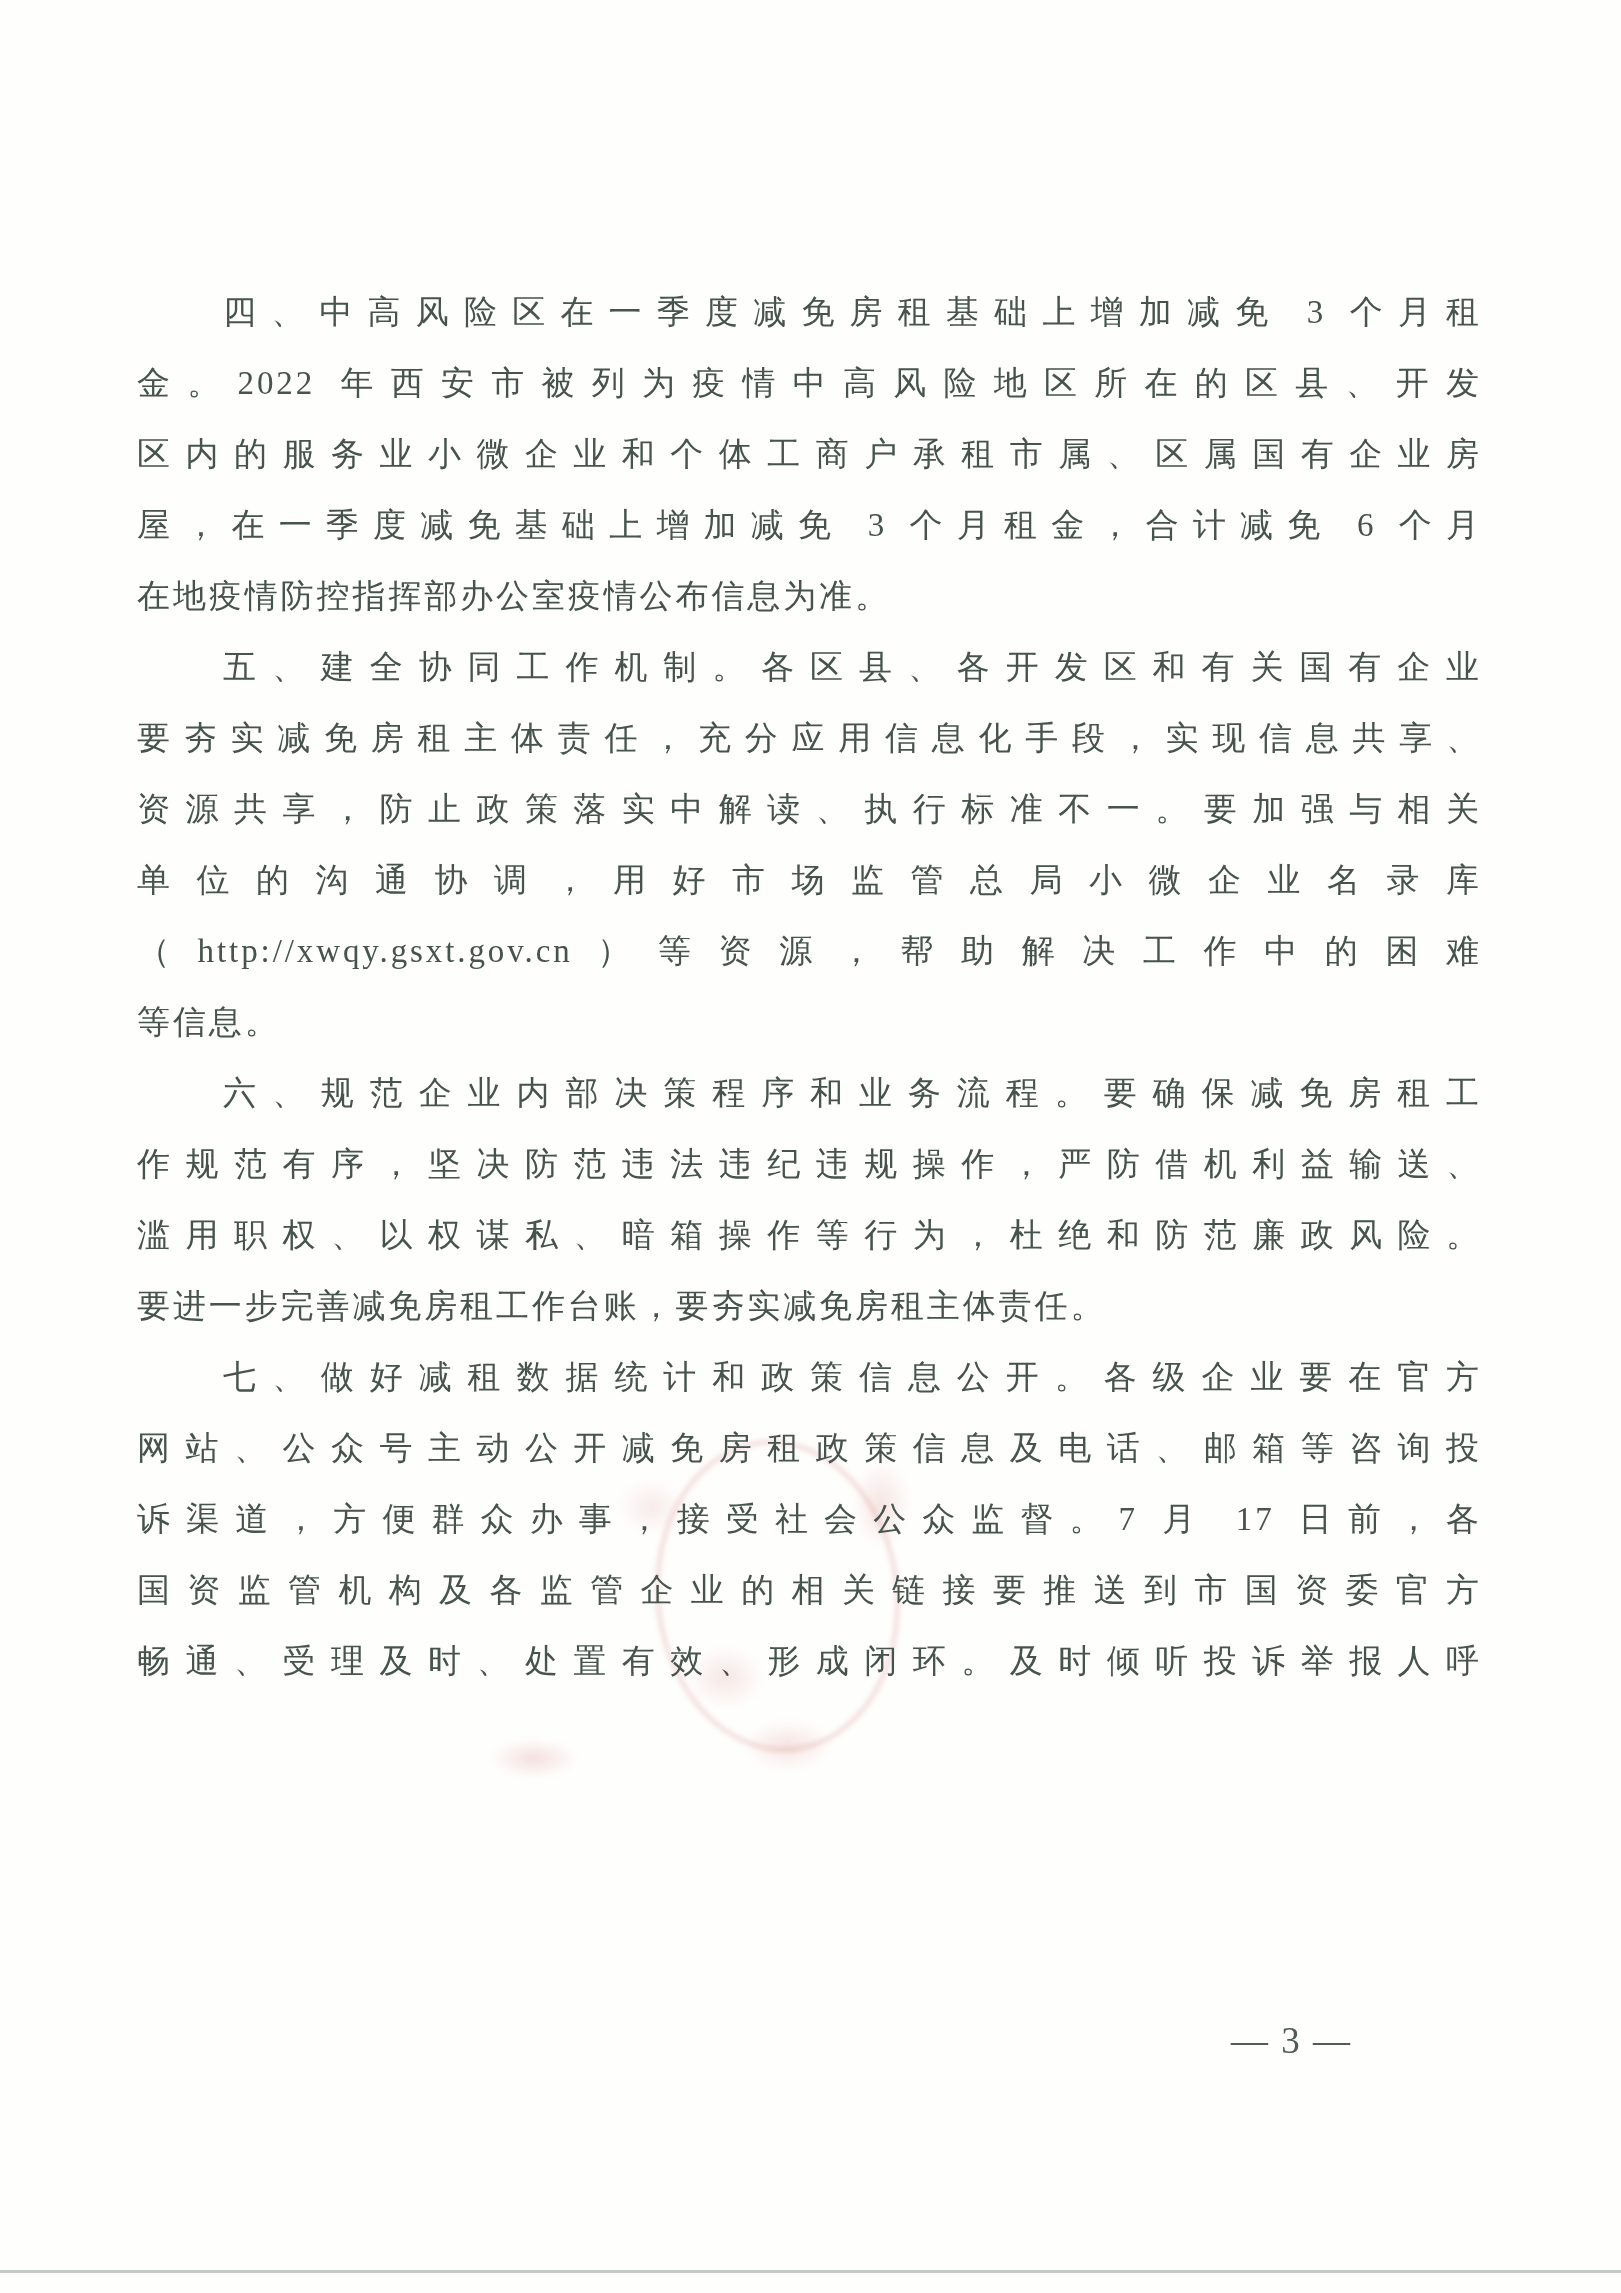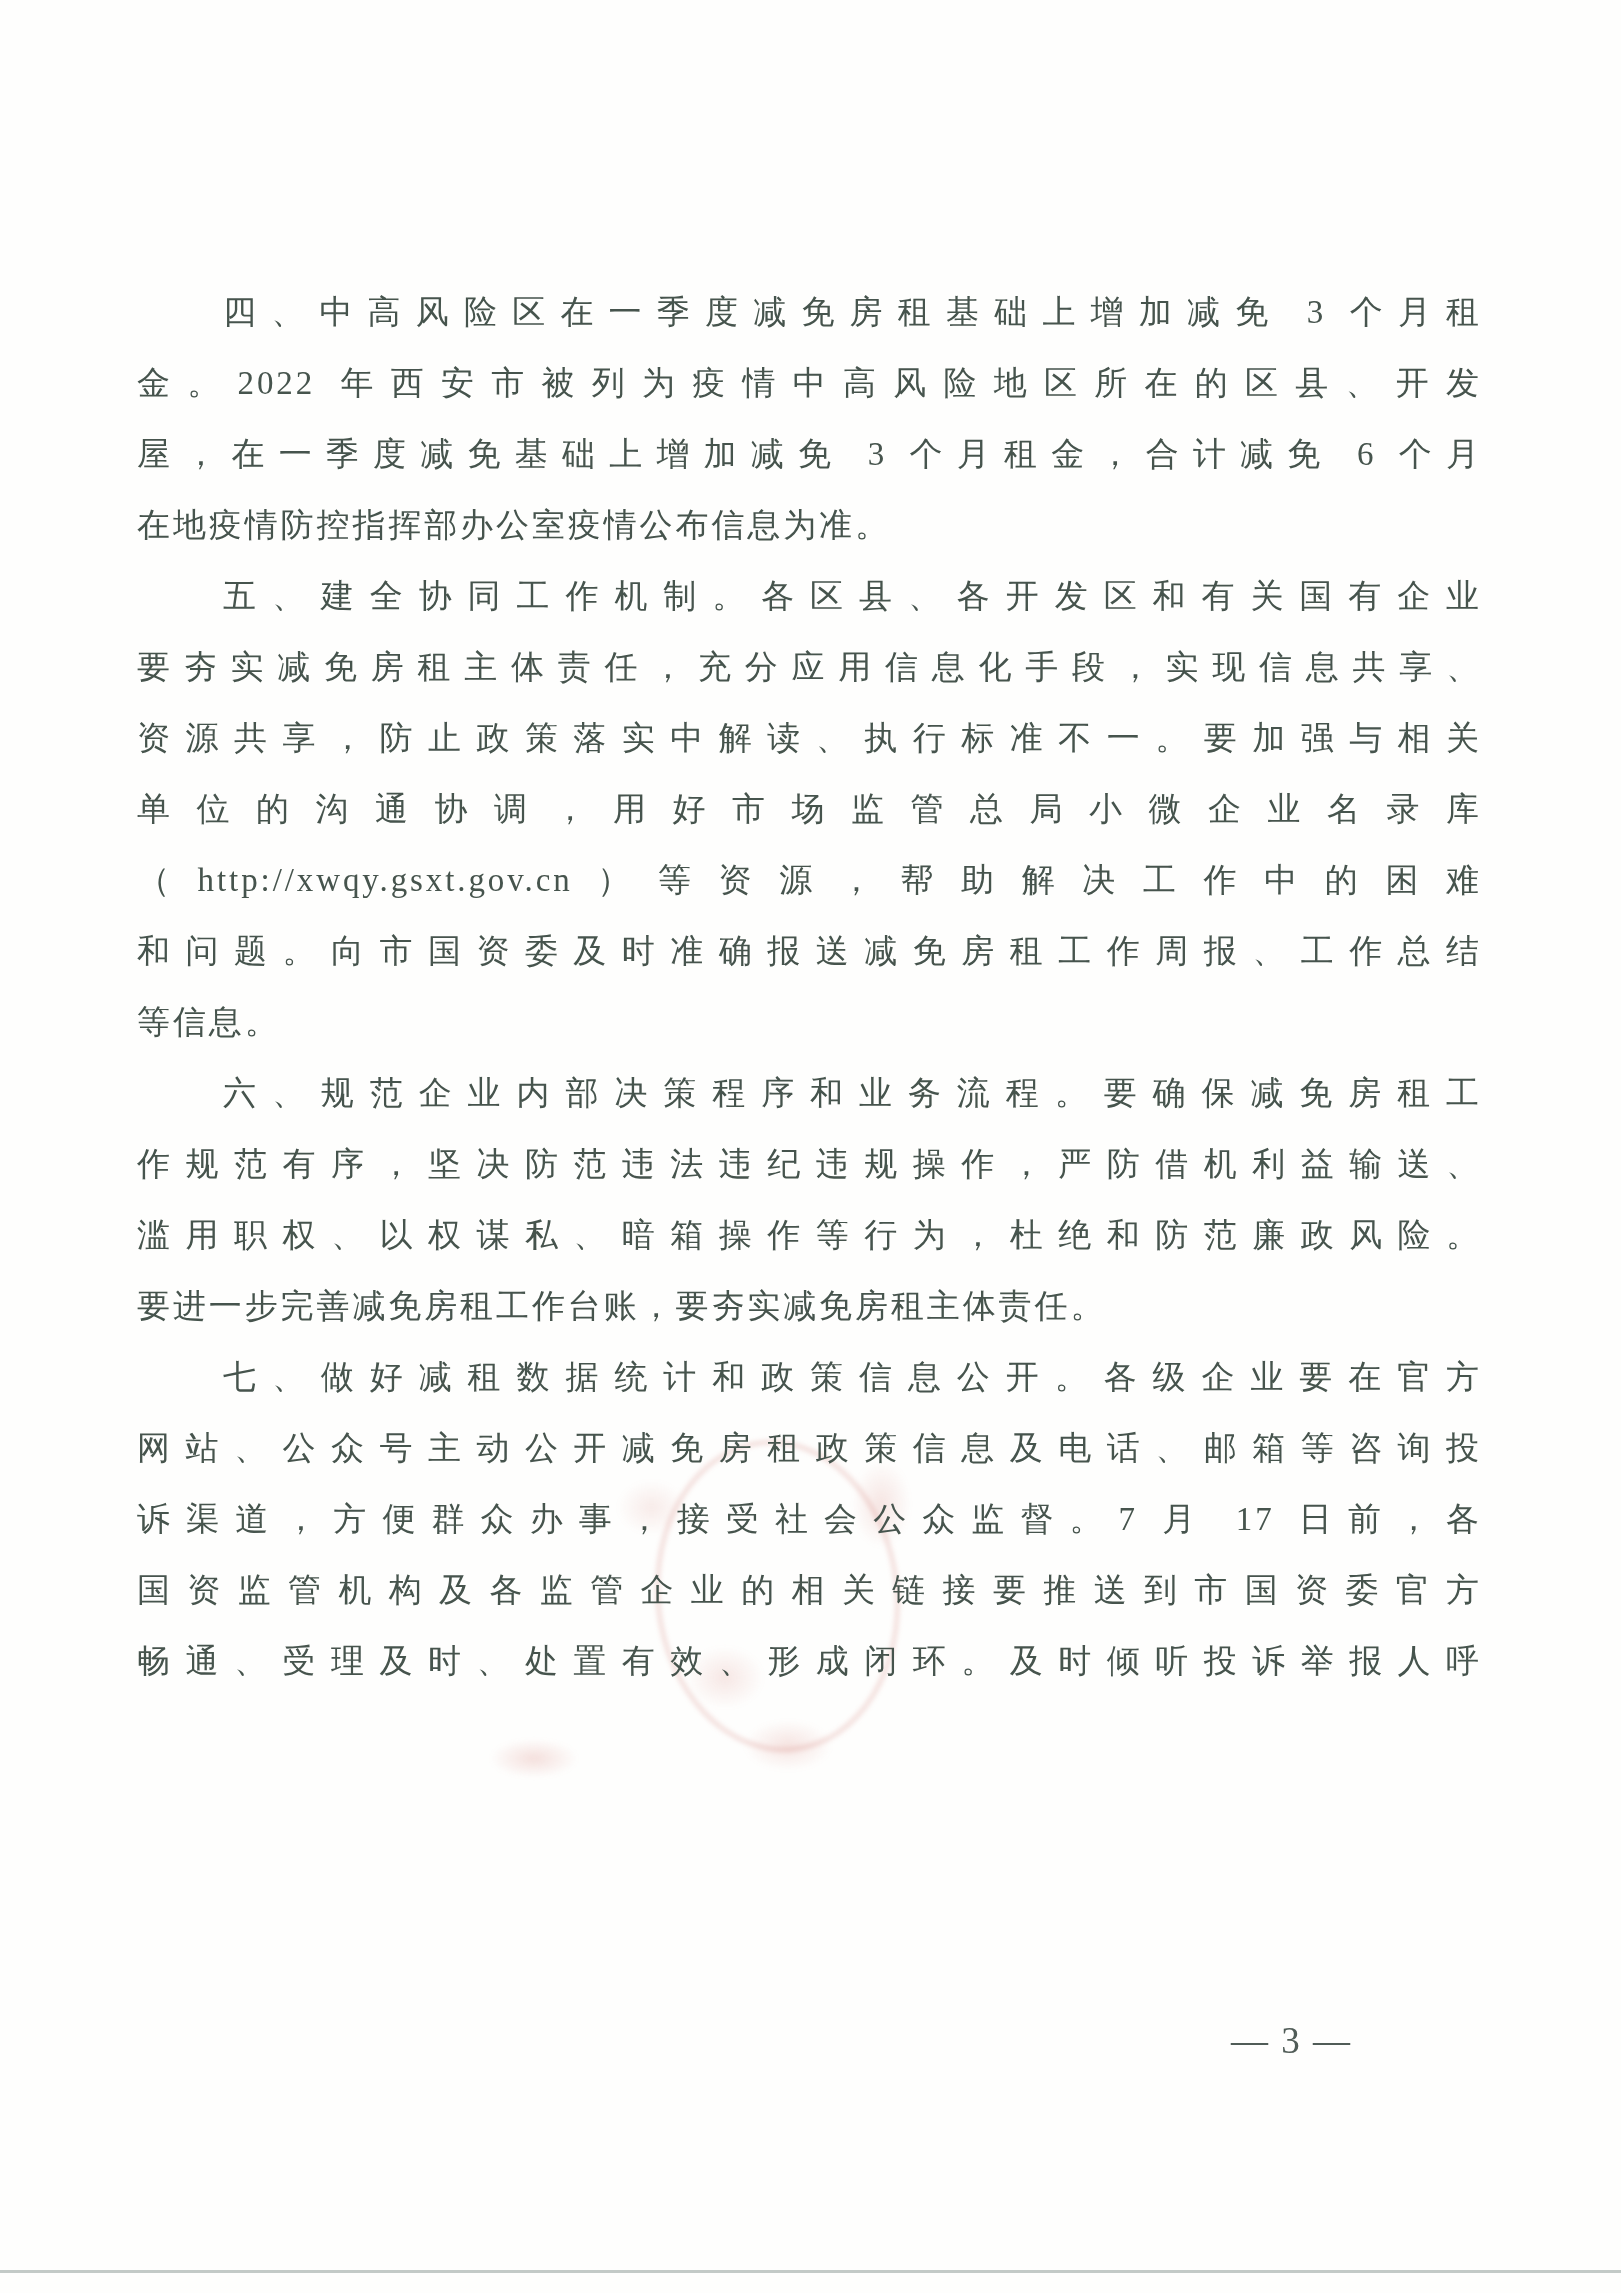--- a/index.html
+++ b/index.html
@@ -56,28 +56,28 @@
     <div class="seal-blob b1"></div>
     <div class="seal-blob b2"></div>
     <div class="seal-blob b3"></div>
     <div class="seal-blob b4"></div>
     <div class="seal-blob b5"></div>
   </div>
 
   <div class="textblock">
     <div class="line indent">四、中高风险区在一季度减免房租基础上增加减免 3 个月租</div>
     <div class="line">金。2022 年西安市被列为疫情中高风险地区所在的区县、开发</div>
+    <div class="line">区内的服务业小微企业和个体工商户承租市属、区属国有企业房</div>
     <div class="line">屋，在一季度减免基础上增加减免 3 个月租金，合计减免 6 个月</div>
     <div class="line short">在地疫情防控指挥部办公室疫情公布信息为准。</div>
     <div class="line indent">五、建全协同工作机制。各区县、各开发区和有关国有企业</div>
     <div class="line">要夯实减免房租主体责任，充分应用信息化手段，实现信息共享、</div>
     <div class="line">资源共享，防止政策落实中解读、执行标准不一。要加强与相关</div>
     <div class="line">单位的沟通协调，用好市场监管总局小微企业名录库</div>
     <div class="line">（http://xwqy.gsxt.gov.cn）等资源，帮助解决工作中的困难</div>
-    <div class="line">和问题。向市国资委及时准确报送减免房租工作周报、工作总结</div>
     <div class="line short">等信息。</div>
     <div class="line indent">六、规范企业内部决策程序和业务流程。要确保减免房租工</div>
     <div class="line">作规范有序，坚决防范违法违纪违规操作，严防借机利益输送、</div>
     <div class="line">滥用职权、以权谋私、暗箱操作等行为，杜绝和防范廉政风险。</div>
     <div class="line short">要进一步完善减免房租工作台账，要夯实减免房租主体责任。</div>
     <div class="line indent">七、做好减租数据统计和政策信息公开。各级企业要在官方</div>
     <div class="line">网站、公众号主动公开减免房租政策信息及电话、邮箱等咨询投</div>
     <div class="line">诉渠道，方便群众办事，接受社会公众监督。7 月 17 日前，各</div>
     <div class="line">国资监管机构及各监管企业的相关链接要推送到市国资委官方</div>
     <div class="line">畅通、受理及时、处置有效、形成闭环。及时倾听投诉举报人呼</div>

